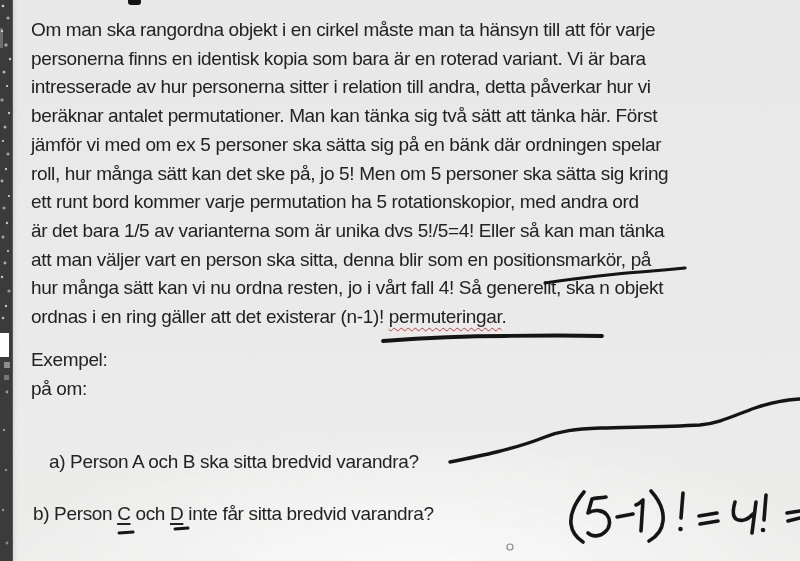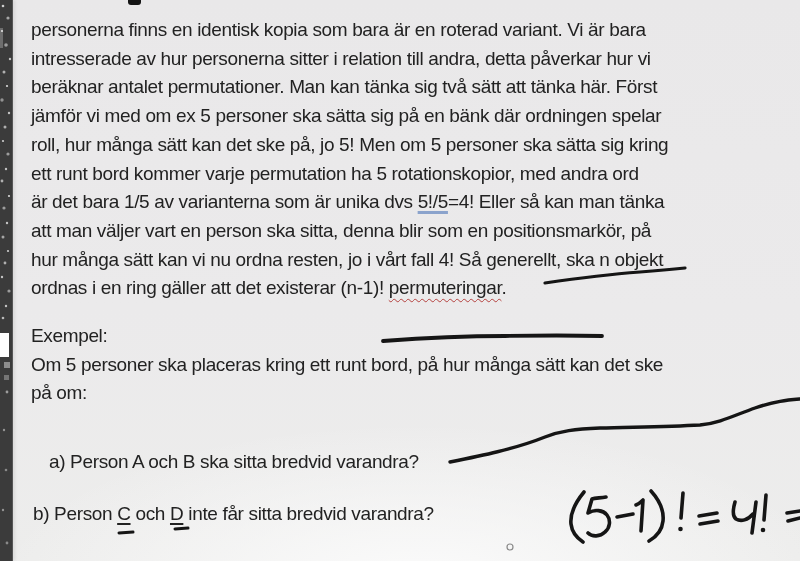--- a/index.html
+++ b/index.html
@@ -19,26 +19,25 @@
     background:#3b3b3b;
     box-shadow:inset -1px 0 0 #565656, 2px 0 3px rgba(0,0,0,.08);
   }
   .strip svg{display:block}
   .thumb{
     position:absolute;left:0;top:333px;width:9px;height:24px;background:#ffffff;
   }
   
   .para{position:absolute;left:31px;line-height:28.7px;font-size:19px;letter-spacing:-0.35px;}
   .p1{top:16px;}
-  .p2{top:322px;}
+  .p2{top:346px;}
   .pa{top:448px;left:33px;margin-left:16px;}
   .pb{top:500px;left:33px;}
   .line{white-space:nowrap;}
   .u-blue{
-    text-decoration:underline;
     text-decoration-color:#8ba3cc;
     text-decoration-thickness:2.5px;
     text-underline-offset:3px;
   }
   .u-redwavy{
     text-decoration:underline;
     text-decoration-style:wavy;
     text-decoration-color:#b5413f;
     text-decoration-thickness:1px;
     text-underline-offset:4px;
@@ -92,35 +91,35 @@
       <circle cx="7" cy="543" r="1.4" fill="rgba(255,255,255,.4)"></circle>
     </svg>
     <div class="thumb"></div>
   </div>
 
   <div class="topdash"></div>
 
   <main>
 
     <div class="para p1">
+      <div class="line">Om man ska rangordna objekt i en cirkel måste man ta hänsyn till att för varje</div>
       <div class="line">personerna finns en identisk kopia som bara är en roterad variant. Vi är bara</div>
       <div class="line">intresserade av hur personerna sitter i relation till andra, detta påverkar hur vi</div>
       <div class="line">beräknar antalet permutationer. Man kan tänka sig två sätt att tänka här. Först</div>
       <div class="line">jämför vi med om ex 5 personer ska sätta sig på en bänk där ordningen spelar</div>
       <div class="line">roll, hur många sätt kan det ske på, jo 5! Men om 5 personer ska sätta sig kring</div>
       <div class="line">ett runt bord kommer varje permutation ha 5 rotationskopior, med andra ord</div>
       <div class="line"><span>är det bara 1/5 av varianterna som är unika dvs </span><span class="u-blue">5!/5</span><span>=4! Eller så kan man tänka</span></div>
       <div class="line">att man väljer vart en person ska sitta, denna blir som en positionsmarkör, på</div>
       <div class="line">hur många sätt kan vi nu ordna resten, jo i vårt fall 4! Så generellt, ska n objekt</div>
       <div class="line"><span>ordnas i en ring gäller att det existerar (n-1)! </span><span class="u-redwavy">permuteringar</span><span>.</span></div>
     </div>
 
     <div class="para p2">
       <div class="line">Exempel:</div>
-      <div class="line">Om 5 personer ska placeras kring ett runt bord, på hur många sätt kan det ske</div>
       <div class="line">på om:</div>
     </div>
 
     <div class="para pa">
       <div class="line">a) Person A och B ska sitta bredvid varandra?</div>
     </div>
 
     <div class="para pb">
       <div class="line"><span>b) Person </span><span class="u-thin">C</span><span> och </span><span class="u-thin">D</span><span> inte får sitta bredvid varandra?</span></div>
     </div>

